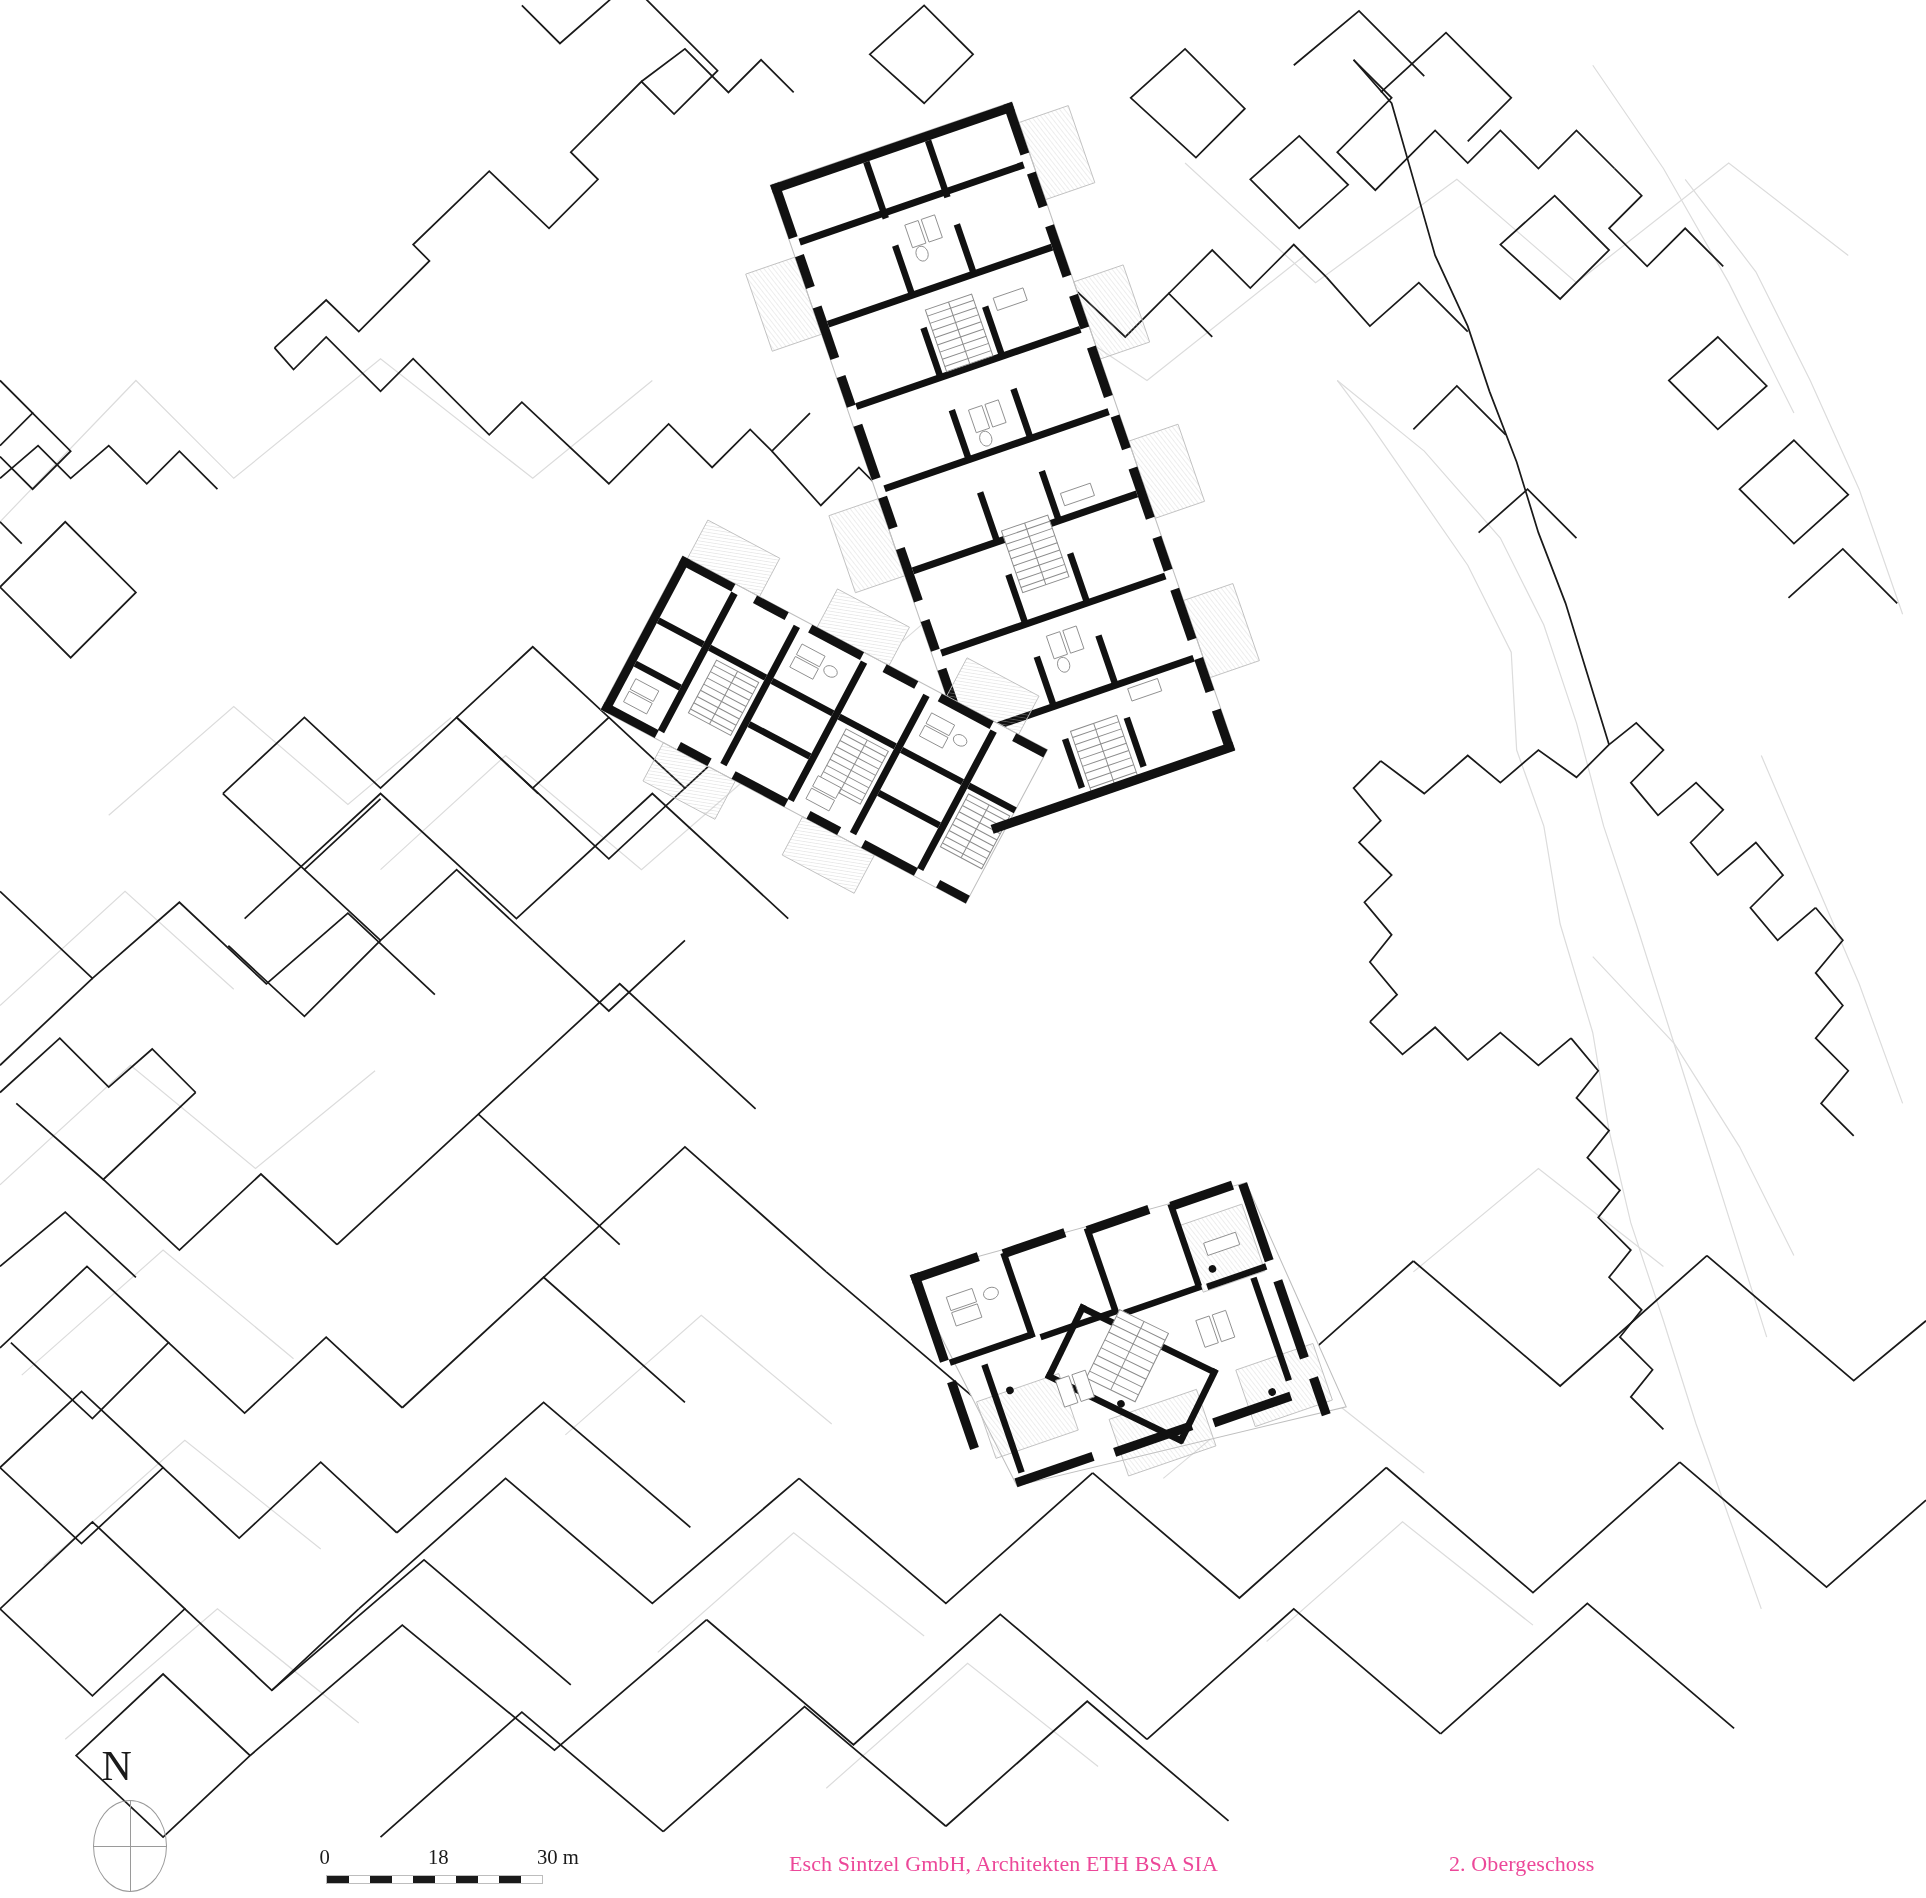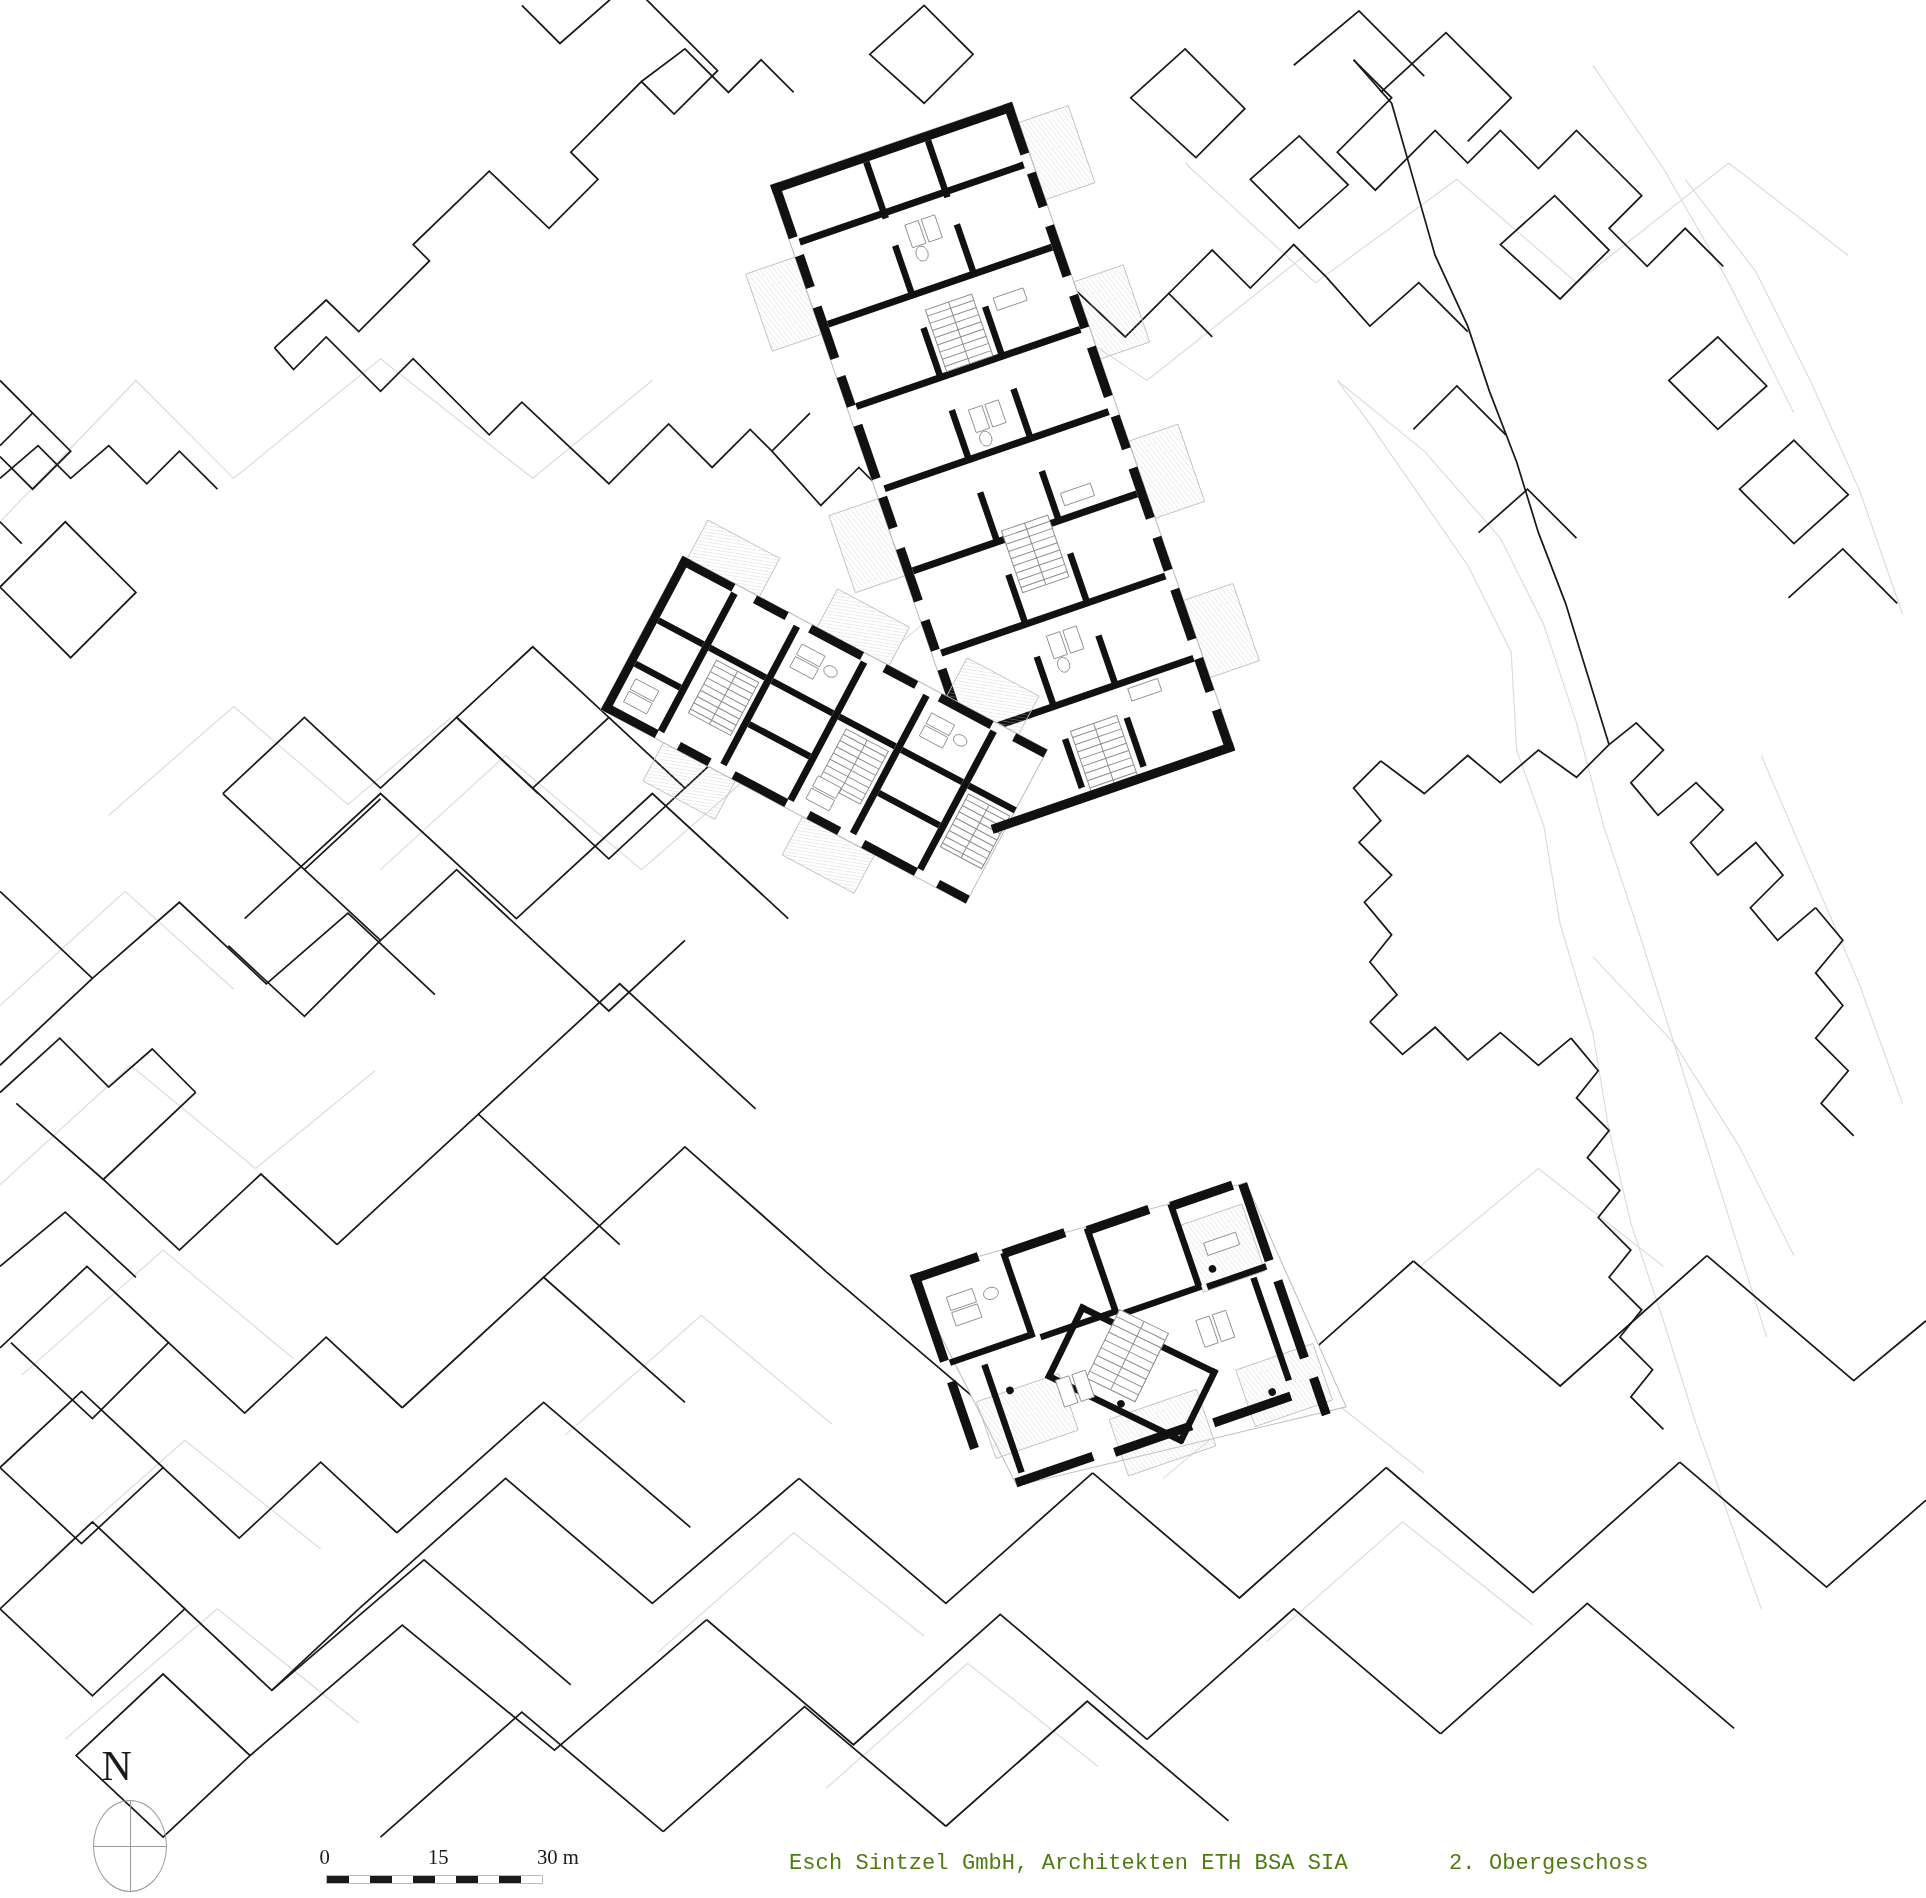--- a/index.html
+++ b/index.html
@@ -10,22 +10,22 @@
     width:1926px;
     height:1898px;
     background:#ffffff;
     overflow:hidden;
   }
   #plan-svg{position:absolute;left:0;top:0;width:1926px;height:1898px;display:block;}
 
   
   .legend-text{
     position:absolute;
-    font-family:Liberation Mono, monospace;
-    color:#4d7c0f;
+    font-family:Liberation Serif, serif;
+    color:#ec4899;
     white-space:nowrap;
     letter-spacing:0.1px;
   }
   #architect-credit{
     left:789px; top:1851px;
     font-size:22px;
   }
   #floor-label{
     left:1449px; top:1851px;
     font-size:22px;
@@ -505,21 +505,21 @@
 
   <div id="north-block">
     <div id="north-letter">N</div>
     <div id="compass-circle"></div>
     <div id="compass-v"></div>
     <div id="compass-h"></div>
   </div>
 
   <div id="scalebar-block">
     <div id="scale-0" class="scale-num">0</div>
-    <div id="scale-10" class="scale-num">15</div>
+    <div id="scale-10" class="scale-num">18</div>
     <div id="scale-20" class="scale-num">30 m</div>
     <div id="scalebar-track">
       <div class="scale-seg on"></div>
       <div class="scale-seg off"></div>
       <div class="scale-seg on"></div>
       <div class="scale-seg off"></div>
       <div class="scale-seg on"></div>
       <div class="scale-seg off"></div>
       <div class="scale-seg on"></div>
       <div class="scale-seg off"></div>

